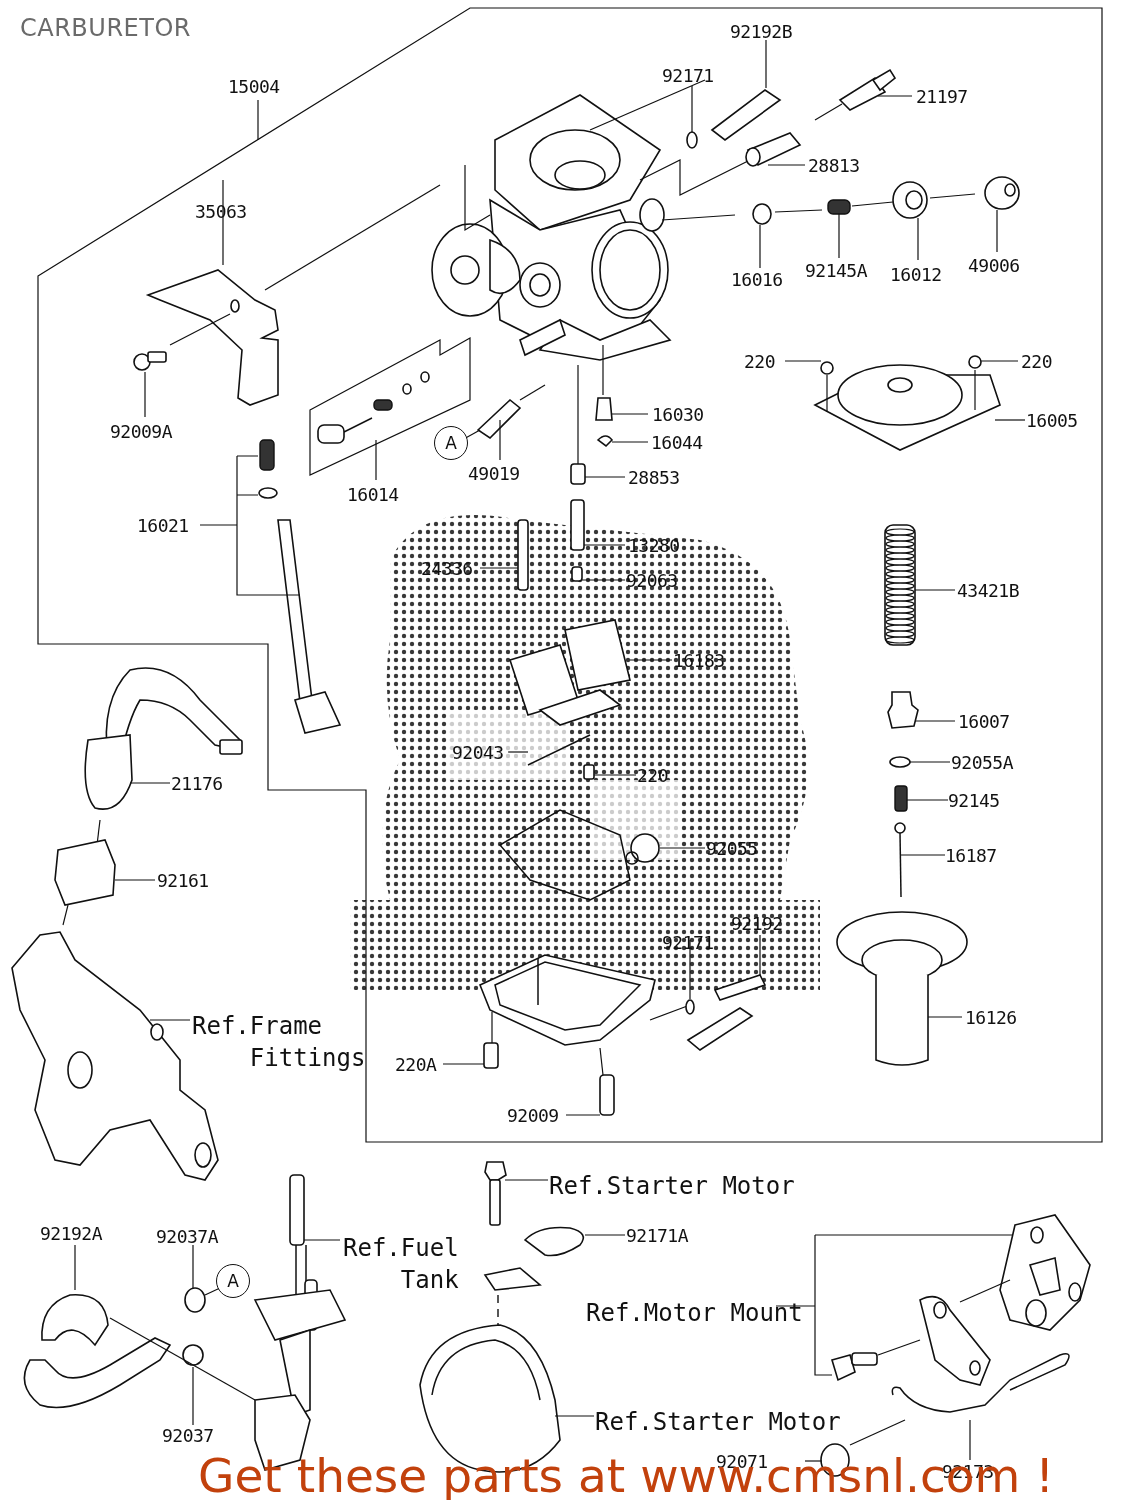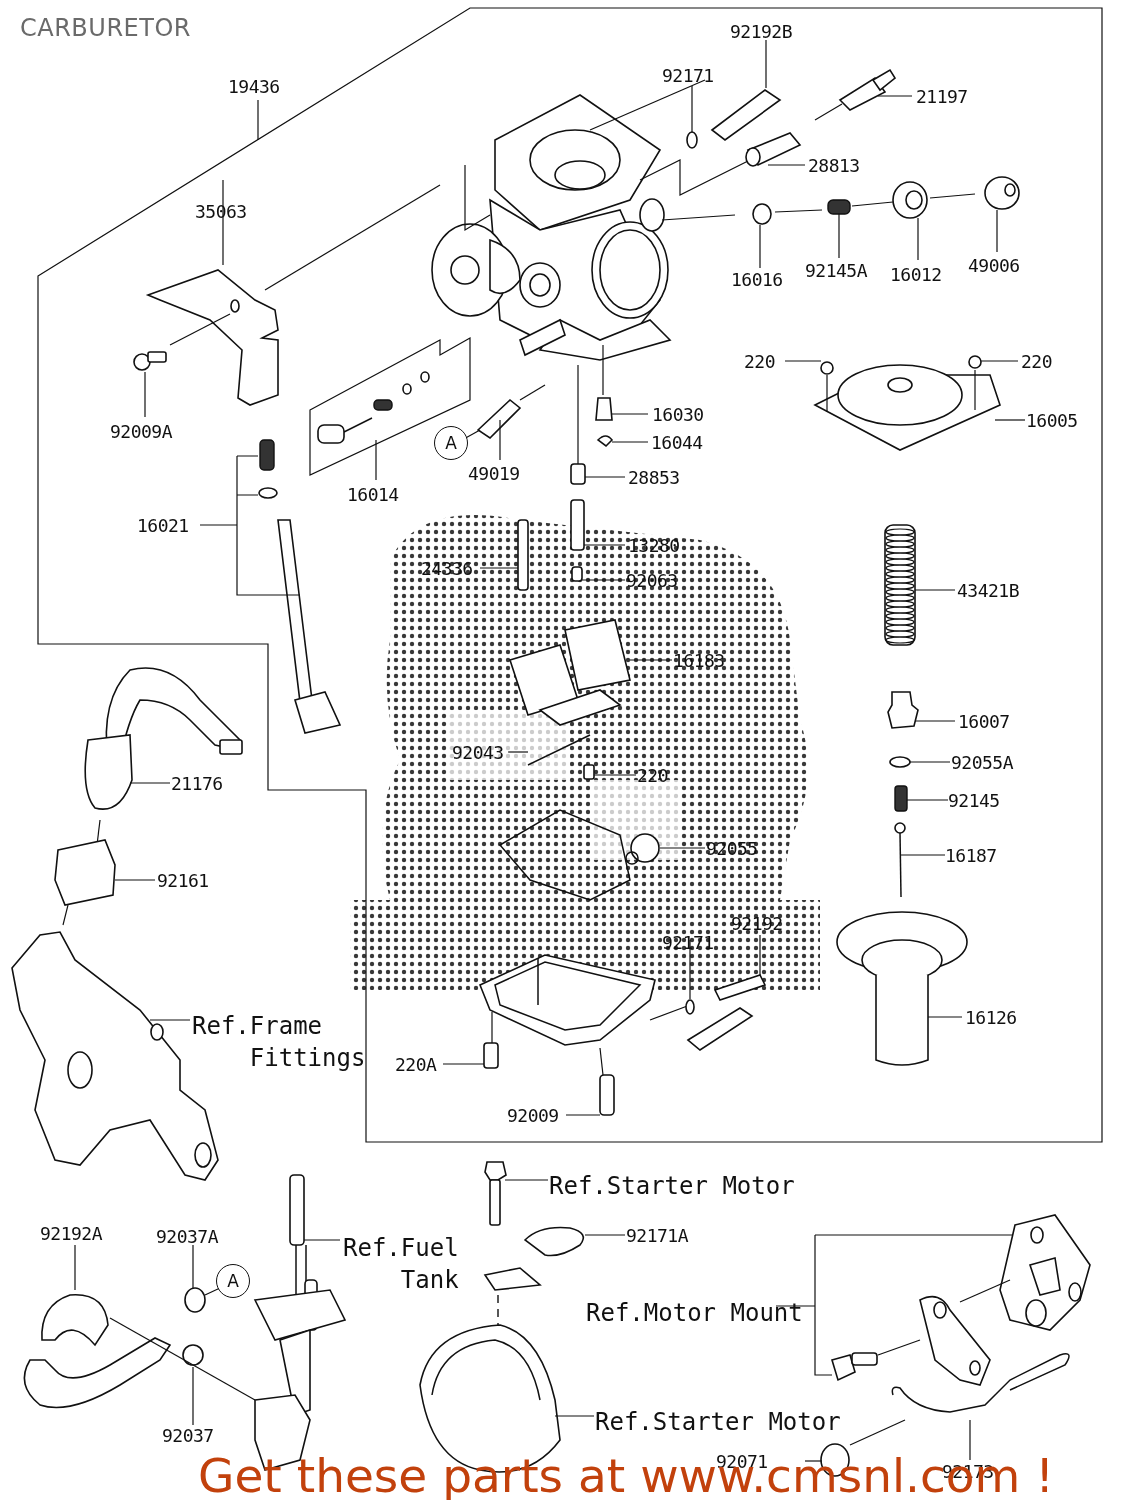--- a/index.html
+++ b/index.html
@@ -289,21 +289,21 @@
     <line class="thin" x1="878" y1="1355" x2="920" y2="1340"></line>
     <path class="ln" d="M893 1395 Q890 1385 900 1388 Q915 1410 950 1412 L985 1405 L1010 1380 L1060 1355 Q1075 1350 1065 1365 L1010 1390"></path>
     <ellipse class="part" cx="835" cy="1460" rx="14" ry="16"></ellipse>
     <line class="thin" x1="805" y1="1461" x2="822" y2="1461"></line>
     <line class="thin" x1="850" y1="1445" x2="905" y2="1420"></line>
     <line class="thin" x1="970" y1="1420" x2="970" y2="1460"></line>
   </svg>
 
   <div class="title">CARBURETOR</div>
 
-  <div class="lbl" style="left:228px;top:78px">19436</div>
+  <div class="lbl" style="left:228px;top:78px">15004</div>
   <div class="lbl" style="left:195px;top:203px">35063</div>
   <div class="lbl" style="left:110px;top:423px">92009A</div>
   <div class="lbl" style="left:137px;top:517px">16021</div>
   <div class="lbl" style="left:347px;top:486px">16014</div>
   <div class="lbl" style="left:468px;top:465px">49019</div>
   <div class="lbl" style="left:662px;top:67px">92171</div>
   <div class="lbl" style="left:730px;top:23px">92192B</div>
   <div class="lbl" style="left:916px;top:88px">21197</div>
   <div class="lbl" style="left:808px;top:157px">28813</div>
   <div class="lbl" style="left:731px;top:271px">16016</div>

